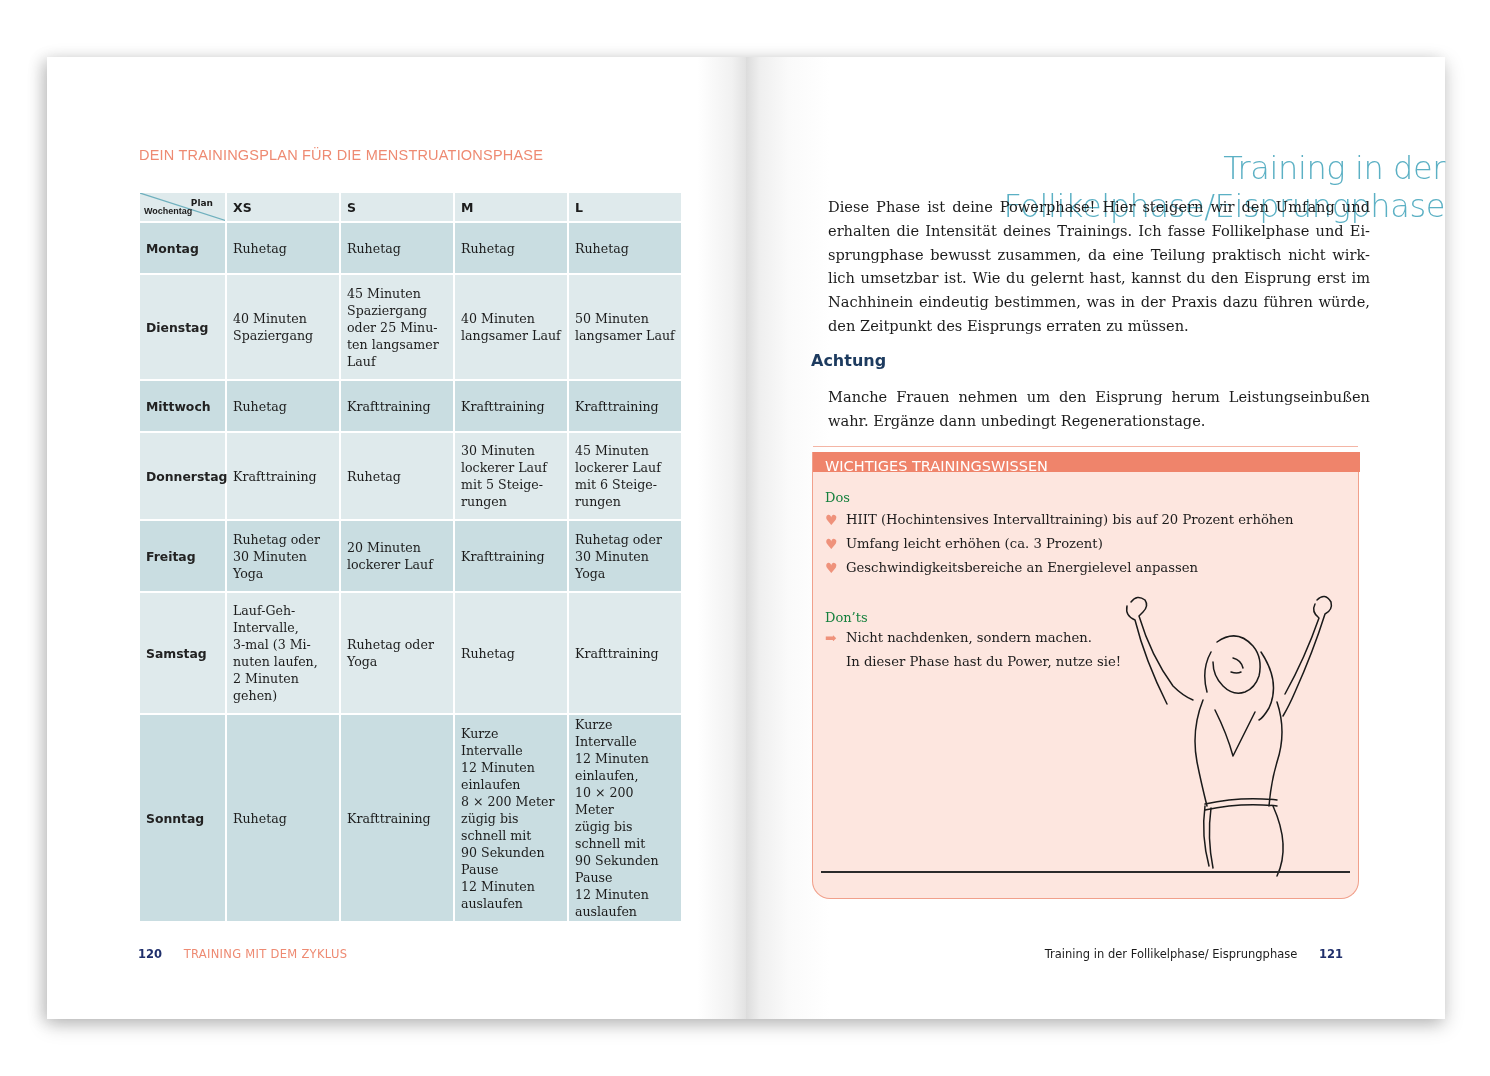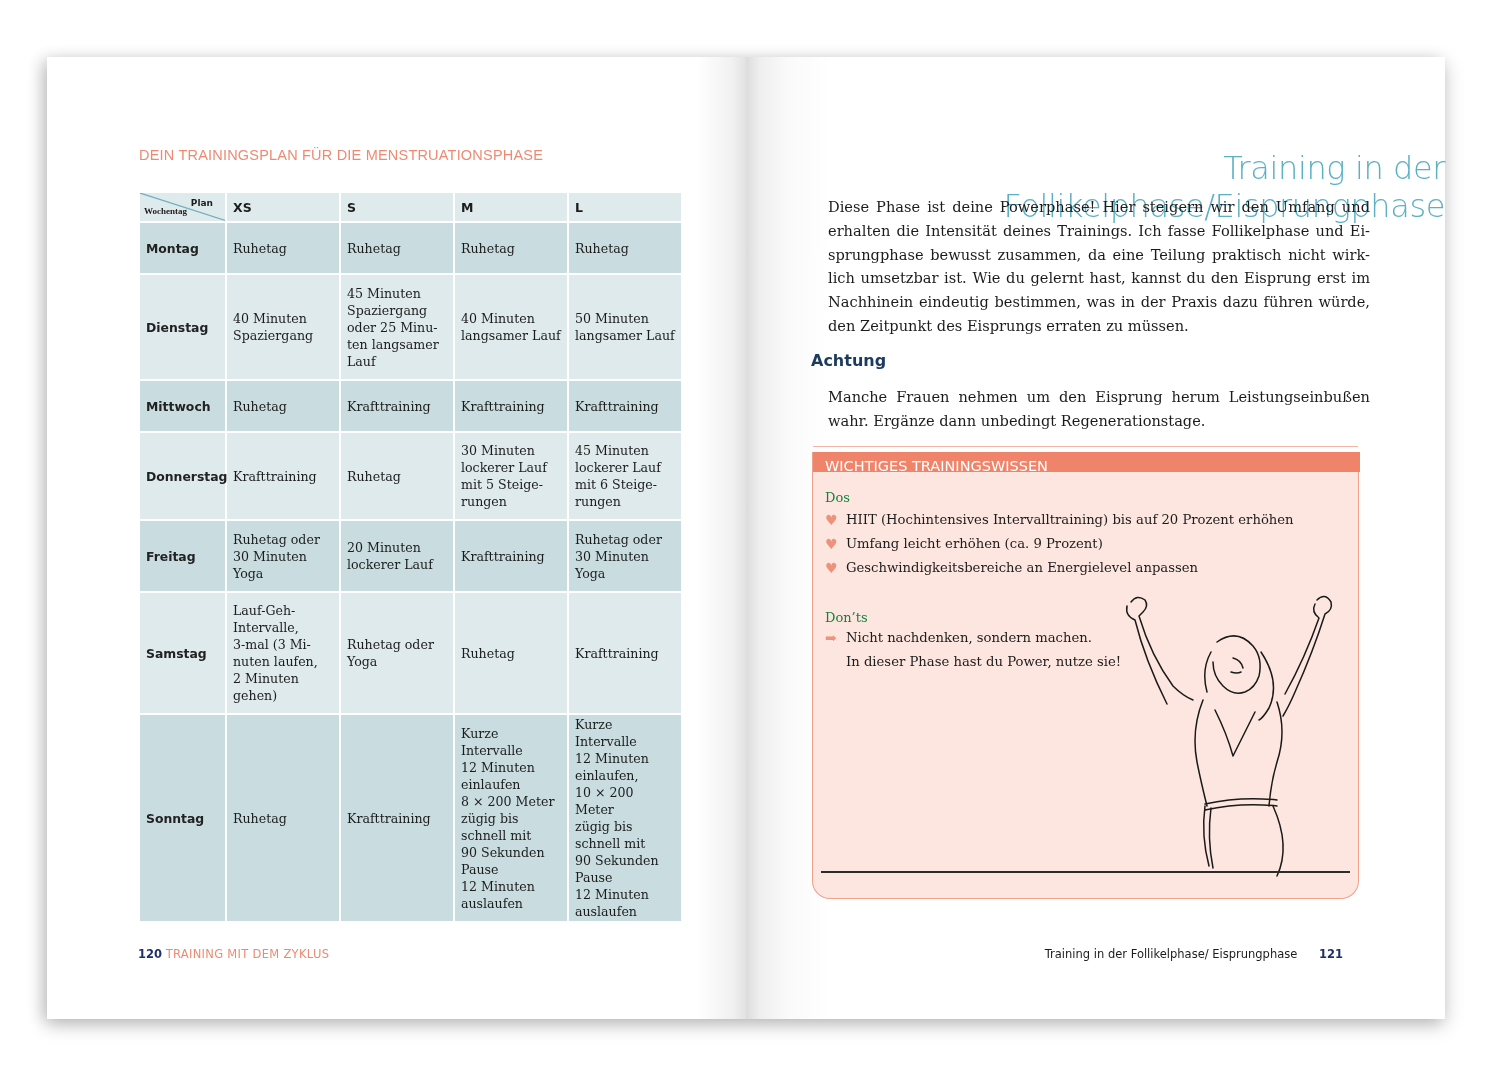--- a/index.html
+++ b/index.html
@@ -29,26 +29,26 @@
   }
   table.plan td, table.plan th { border: 2px solid #ffffff; padding: 0 6px; vertical-align: middle; text-align: left; }
   table.plan col.c0 { width: 87px; }
   table.plan col.c1, table.plan col.c2, table.plan col.c3, table.plan col.c4 { width: 114px; }
   .row-light td, .row-light th { background: #dfeaec; }
   .row-dark td, .row-dark th { background: #c9dde1; }
   table.plan th.day { font-family: "DejaVu Sans", sans-serif; font-weight: bold; font-size: 12.4px; color: #222; }
   table.plan thead th { background: #dfeaec; height: 28px; font-family: "DejaVu Sans", sans-serif; font-weight: bold; font-size: 12.5px; }
   .corner { position: relative; height: 28px; padding: 0 !important; overflow: hidden; }
   .corner .plan-lbl { position: absolute; right: 12px; top: 2px; font-family: "DejaVu Sans", sans-serif; font-size: 9px; font-weight: bold; }
-  .corner .wt-lbl { position: absolute; left: 4px; bottom: 1px; font-family: Liberation Serif, serif; font-size: 9px; font-weight: bold; }
+  .corner .wt-lbl { position: absolute; left: 4px; bottom: 1px; font-family: Liberation Sans, sans-serif; font-size: 9px; font-weight: bold; }
   .corner svg { position: absolute; left: 0; top: 0; }
   .cell { white-space: pre-line; }
 
   .folio-left { position: absolute; left: 91px; top: 890px; font-family: "DejaVu Sans", sans-serif; font-size: 11.5px; }
-  .folio-left .num { color: #1f2f6b; font-weight: bold; }
+  .folio-left .num { color: #1f2f6b; font-weight: bold; margin-right: 18px; }
   .folio-left .run { color: #ee8a72; text-transform: uppercase; letter-spacing: 0.3px; }
 
   
   .title-right {
     position: absolute; left: 65px; top: 92px;
     font-family: "DejaVu Sans", sans-serif; font-weight: 300; font-size: 32px; color: #5bb0c4; letter-spacing: -0.4px; text-align: right;
   }
   .body-text {
     position: absolute; left: 65px; width: 542px;
     font-family: "DejaVu Serif", serif; font-size: 14.6px; line-height: 23.8px; text-align: justify; color: #1c1c1c;
@@ -228,21 +228,21 @@
       <div class="header">Wichtiges Trainingswissen</div>
 
       <div class="box-label dos-label">Dos</div>
       <ul class="box-list dos-list">
         <li>
             <span class="bullet">♥</span>
             <span>HIIT (Hochintensives Intervalltraining) bis auf 20 Prozent erhöhen</span>
           </li>
         <li>
             <span class="bullet">♥</span>
-            <span>Umfang leicht erhöhen (ca. 9 Prozent)</span>
+            <span>Umfang leicht erhöhen (ca. 3 Prozent)</span>
           </li>
         <li>
             <span class="bullet">♥</span>
             <span>Geschwindigkeitsbereiche an Energielevel anpassen</span>
           </li>
       </ul>
 
       <div class="box-label donts-label">Don’ts</div>
       <ul class="box-list donts-list">
         <li>

